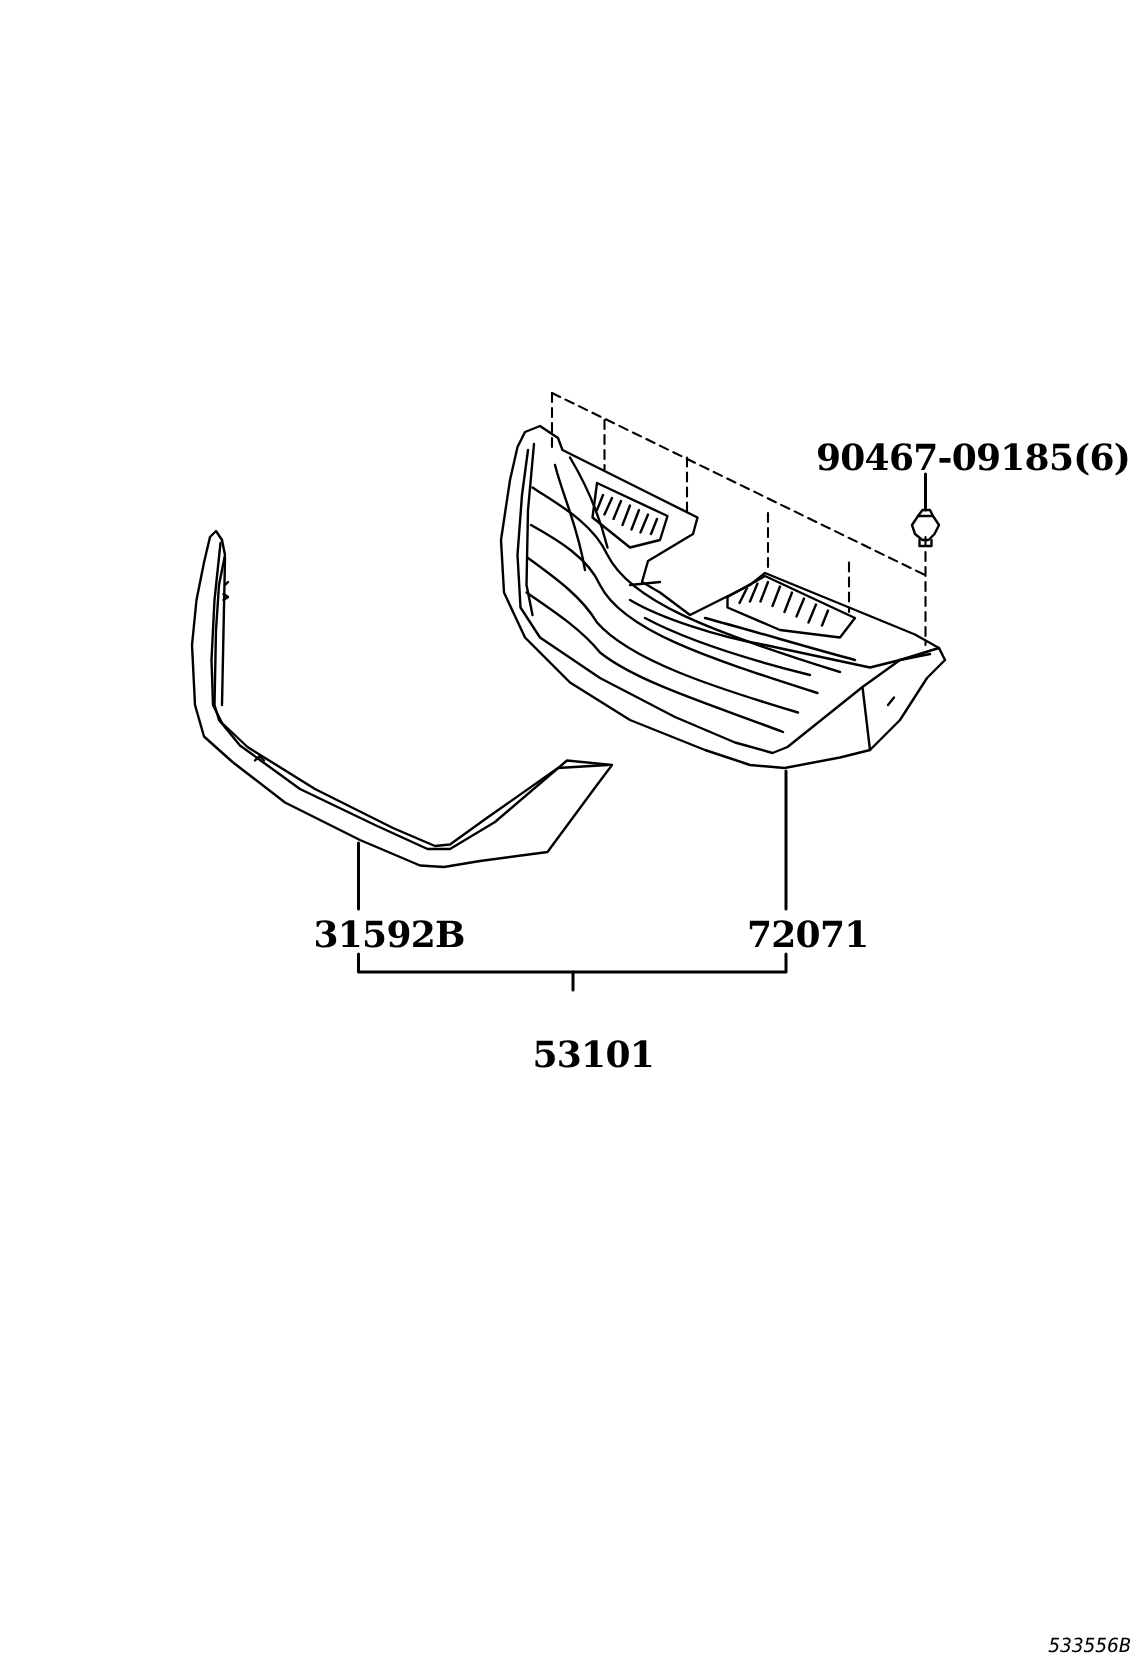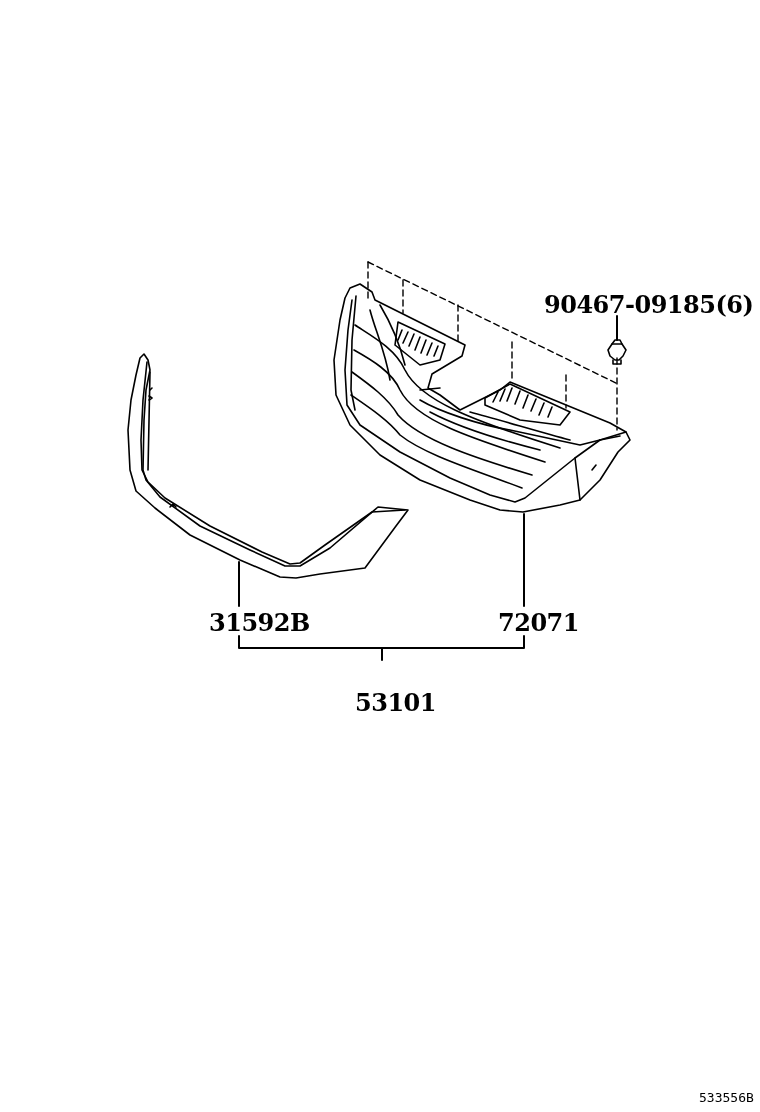--- a/index.html
+++ b/index.html
@@ -90,14 +90,14 @@
       <path d="M524 514 L524 606"></path>
       <path d="M239 636 L239 648 L524 648 L524 636"></path>
       <path d="M382 648 L382 660"></path>
     </g>
   </svg>
 
   <div class="part-label" style="left:544px; top:293px;">90467-09185(6)</div>
   <div class="part-label" style="left:209px; top:611px;">31592B</div>
   <div class="part-label" style="left:498px; top:611px;">72071</div>
   <div class="part-label" style="left:355px; top:660px;margin-top:31px;">53101</div>
-  <div class="fig-id" style="left:699px; top:1091px;">533556B</div>
+  <div class="fig-id" style="left:699px; top:1091px;font-style:italic;">533556B</div>
 </div>
 
 </body></html>

